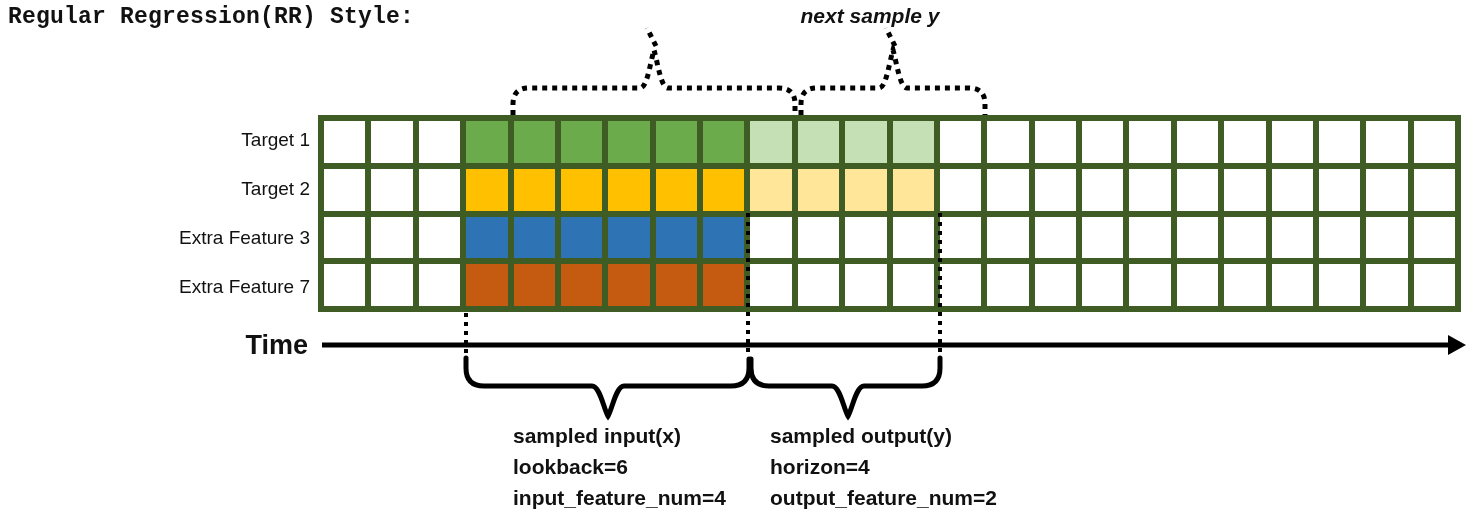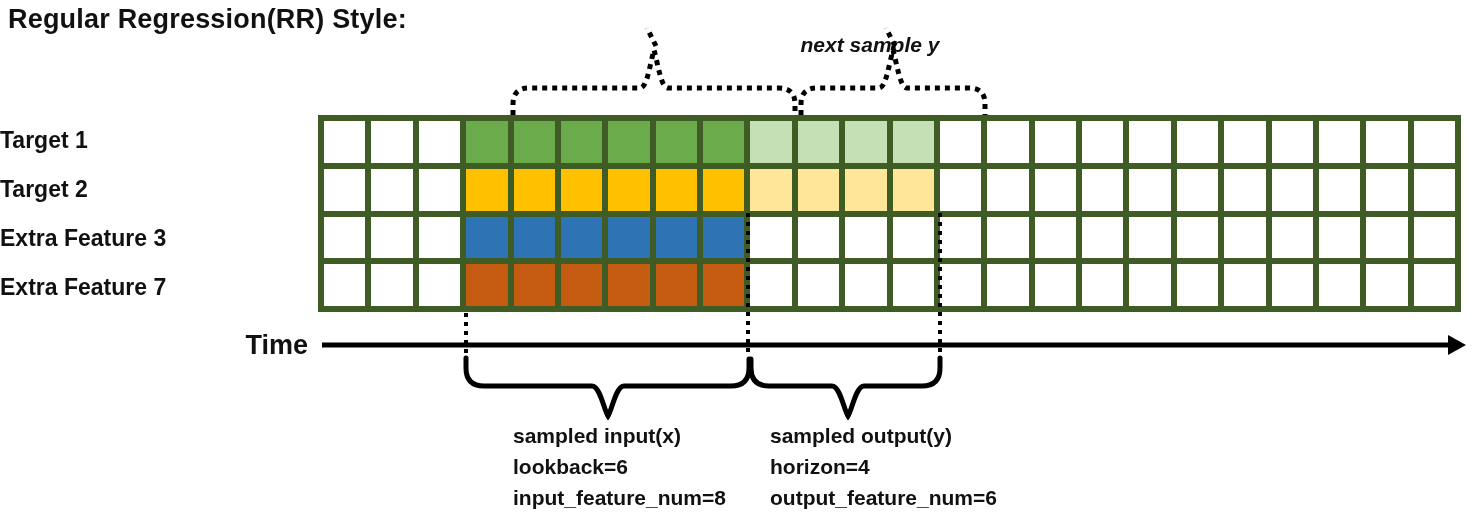--- a/index.html
+++ b/index.html
@@ -1,31 +1,31 @@
 <!DOCTYPE html>
 <html><head>
 <meta charset="utf-8">
 <style>
   html,body{margin:0;padding:0;background:#ffffff;}
   .canvas{
     position:relative;width:1476px;height:516px;background:#ffffff;overflow:hidden;
     font-family:"Liberation Sans", sans-serif;color:#111;
   }
   .title{
-    position:absolute;left:8px;top:4px;font-size:27px;font-weight:bold;letter-spacing:.2px;
+    position:absolute;left:8px;top:4px;font-size:23px;font-weight:bold;letter-spacing:.2px;font-family:Liberation Mono, monospace;
   }
   .next-label{
     position:absolute;top:4px;transform:translateX(-50%);
     font-size:21px;font-style:italic;font-weight:600;white-space:nowrap;
   }
   #next-x{left:654px;}
-  #next-y{left:870px;margin-top:29px;}
+  #next-y{left:870px;}
   .row-label{
-    position:absolute;left:0;width:310px;text-align:left;
-    font-size:23px;font-weight:bold;line-height:28px;white-space:nowrap;
+    position:absolute;left:0;width:310px;text-align:right;
+    font-size:19px;font-weight:normal;line-height:28px;white-space:nowrap;
   }
   #row-label-0{top:126px;}
   #row-label-1{top:175px;}
   #row-label-2{top:224px;}
   #row-label-3{top:273px;}
   .time-label{
     position:absolute;left:0;width:308px;top:330px;text-align:right;
     font-size:27px;font-weight:bold;
   }
   #grid{
@@ -173,21 +173,21 @@
     <polygon points="1448,335 1466,345 1448,355" fill="#000"></polygon>
 
     <path d="M 466 358 L 466 368 Q 466 386 484 386 L 592 386 C 600 386 604 410 608 416 C 612 410 616 386 624 386 L 731 386 Q 749 386 749 368 L 749 359" fill="none" stroke="#000" stroke-width="5" stroke-linecap="round"></path>
 
     <path d="M 751 359 L 751 368 Q 751 386 769 386 L 832 386 C 840 386 844 410 848 416 C 852 410 856 386 864 386 L 922 386 Q 940 386 940 368 L 940 358" fill="none" stroke="#000" stroke-width="5" stroke-linecap="round"></path>
   </svg>
 
   <div class="note" id="note-x">
     <div>sampled input(x)</div>
     <div>lookback=6</div>
-    <div>input_feature_num=8</div>
+    <div>input_feature_num=4</div>
   </div>
   <div class="note" id="note-y">
     <div>sampled output(y)</div>
     <div>horizon=4</div>
-    <div>output_feature_num=6</div>
+    <div>output_feature_num=2</div>
   </div>
 
 </div>
 
 </body></html>

